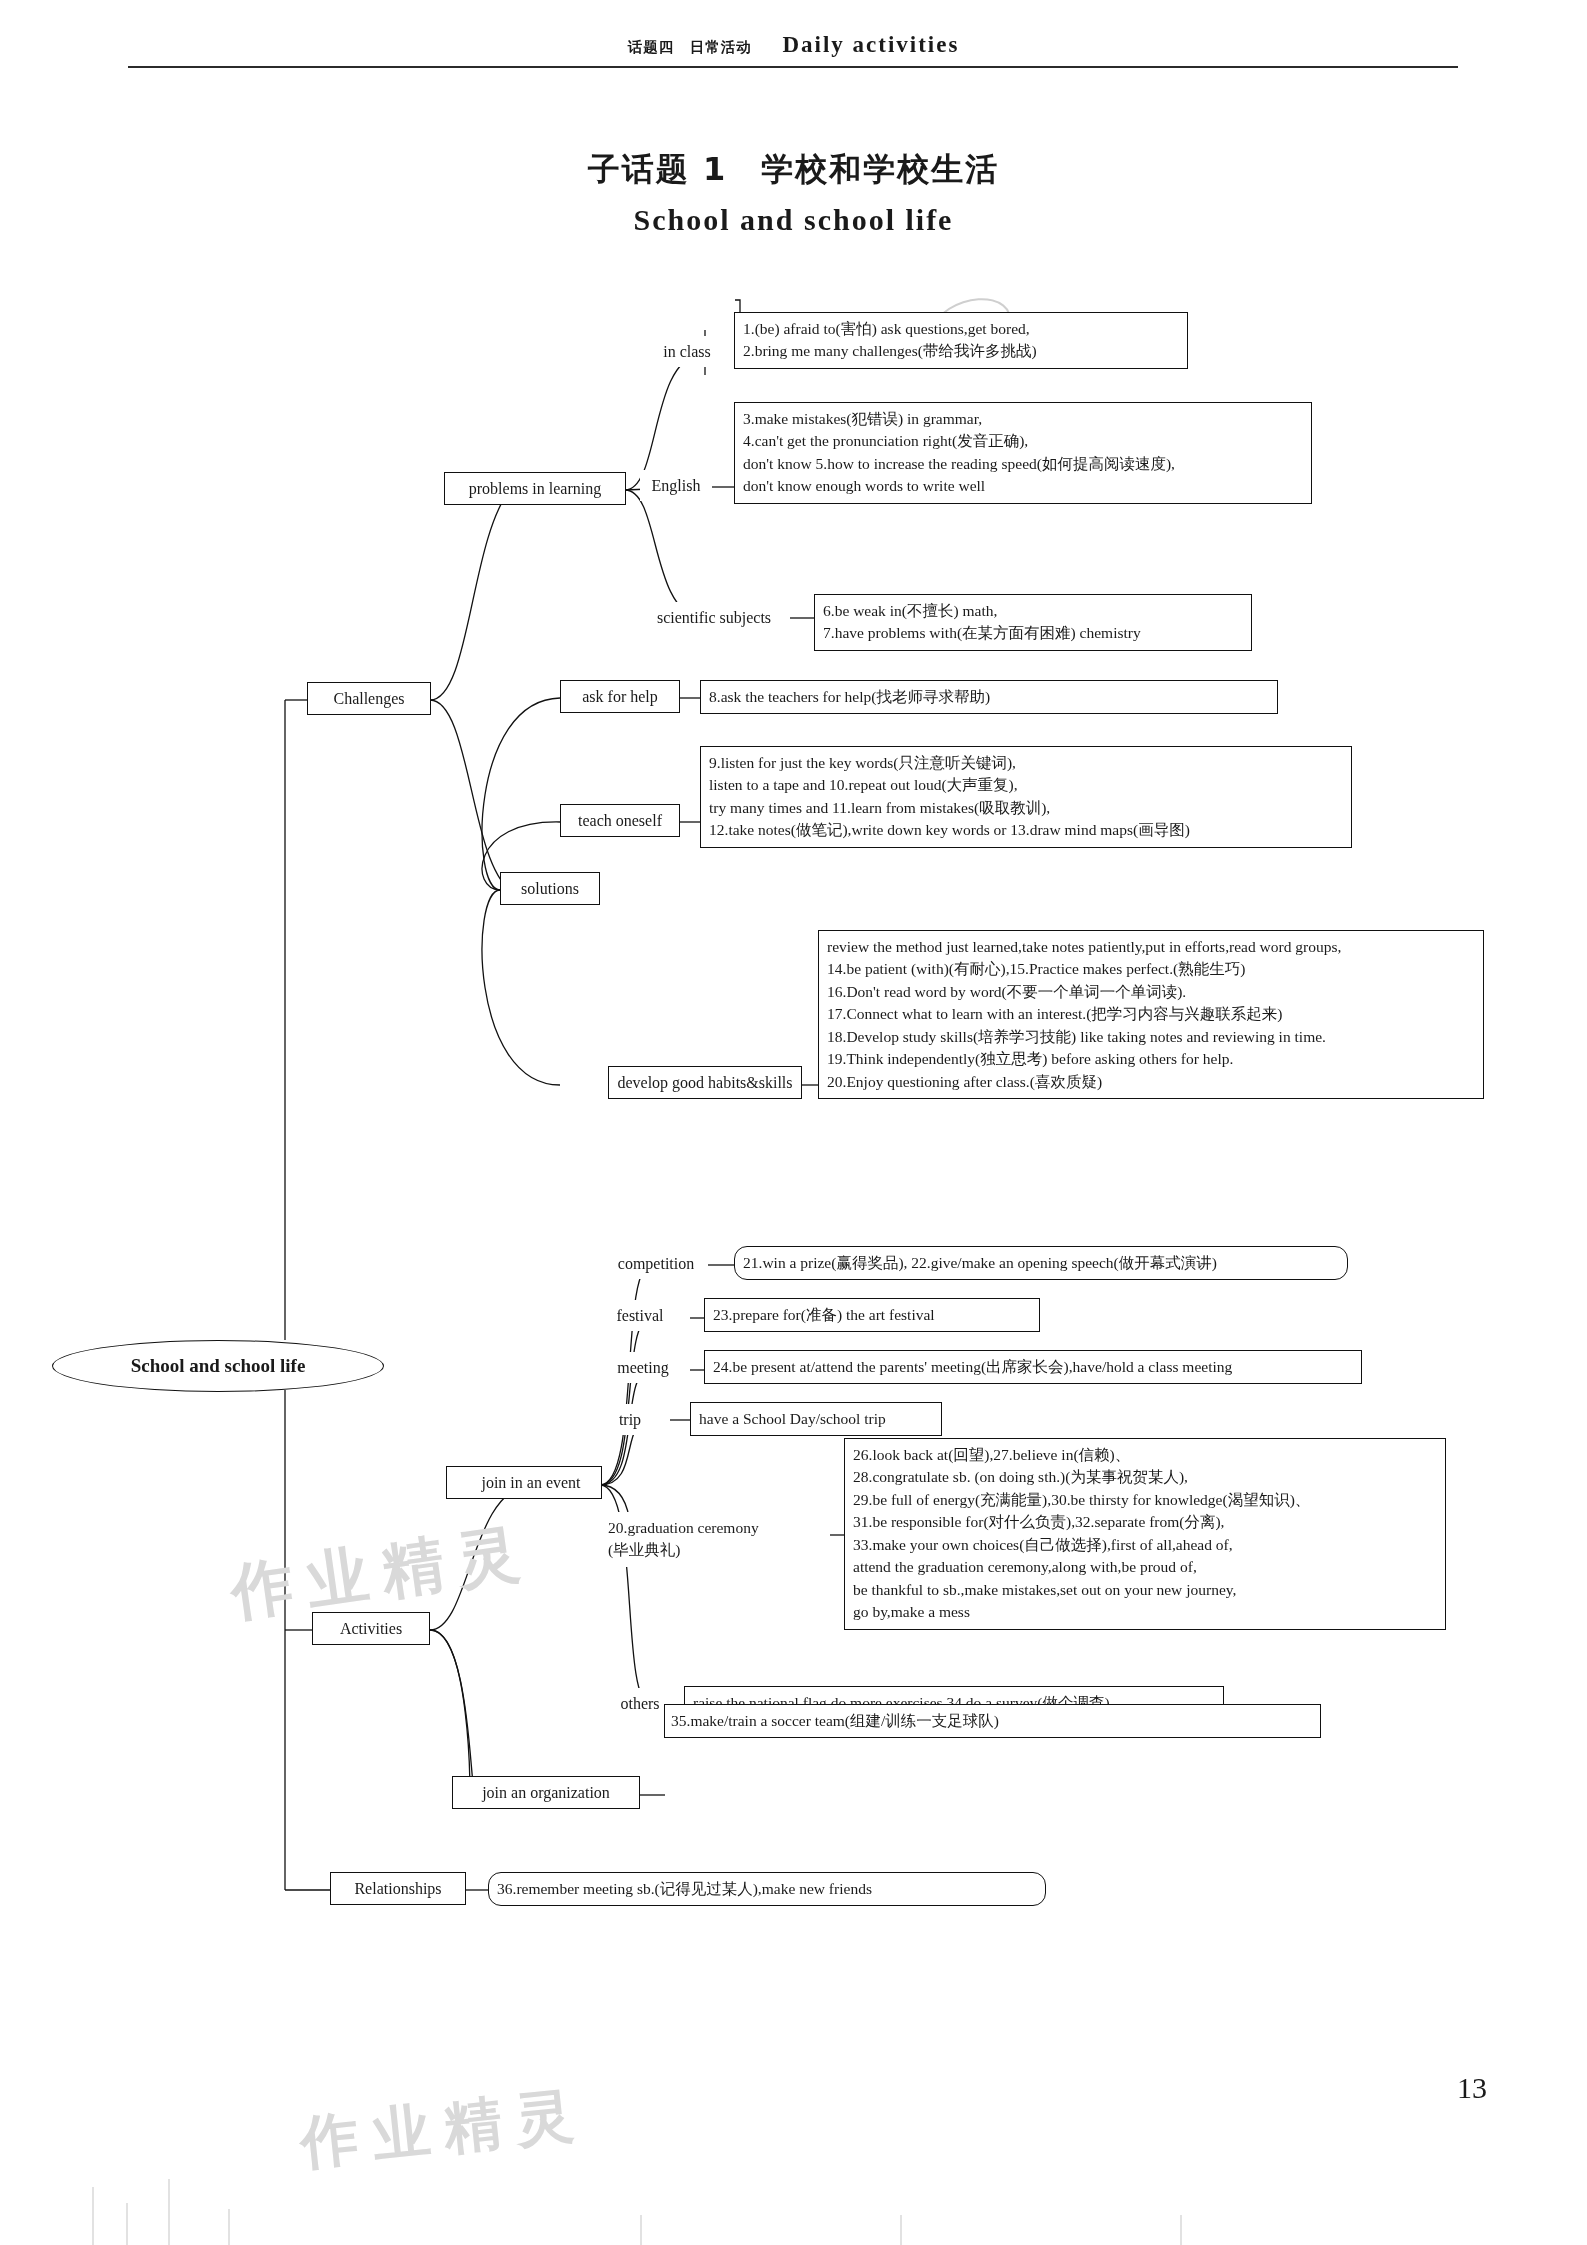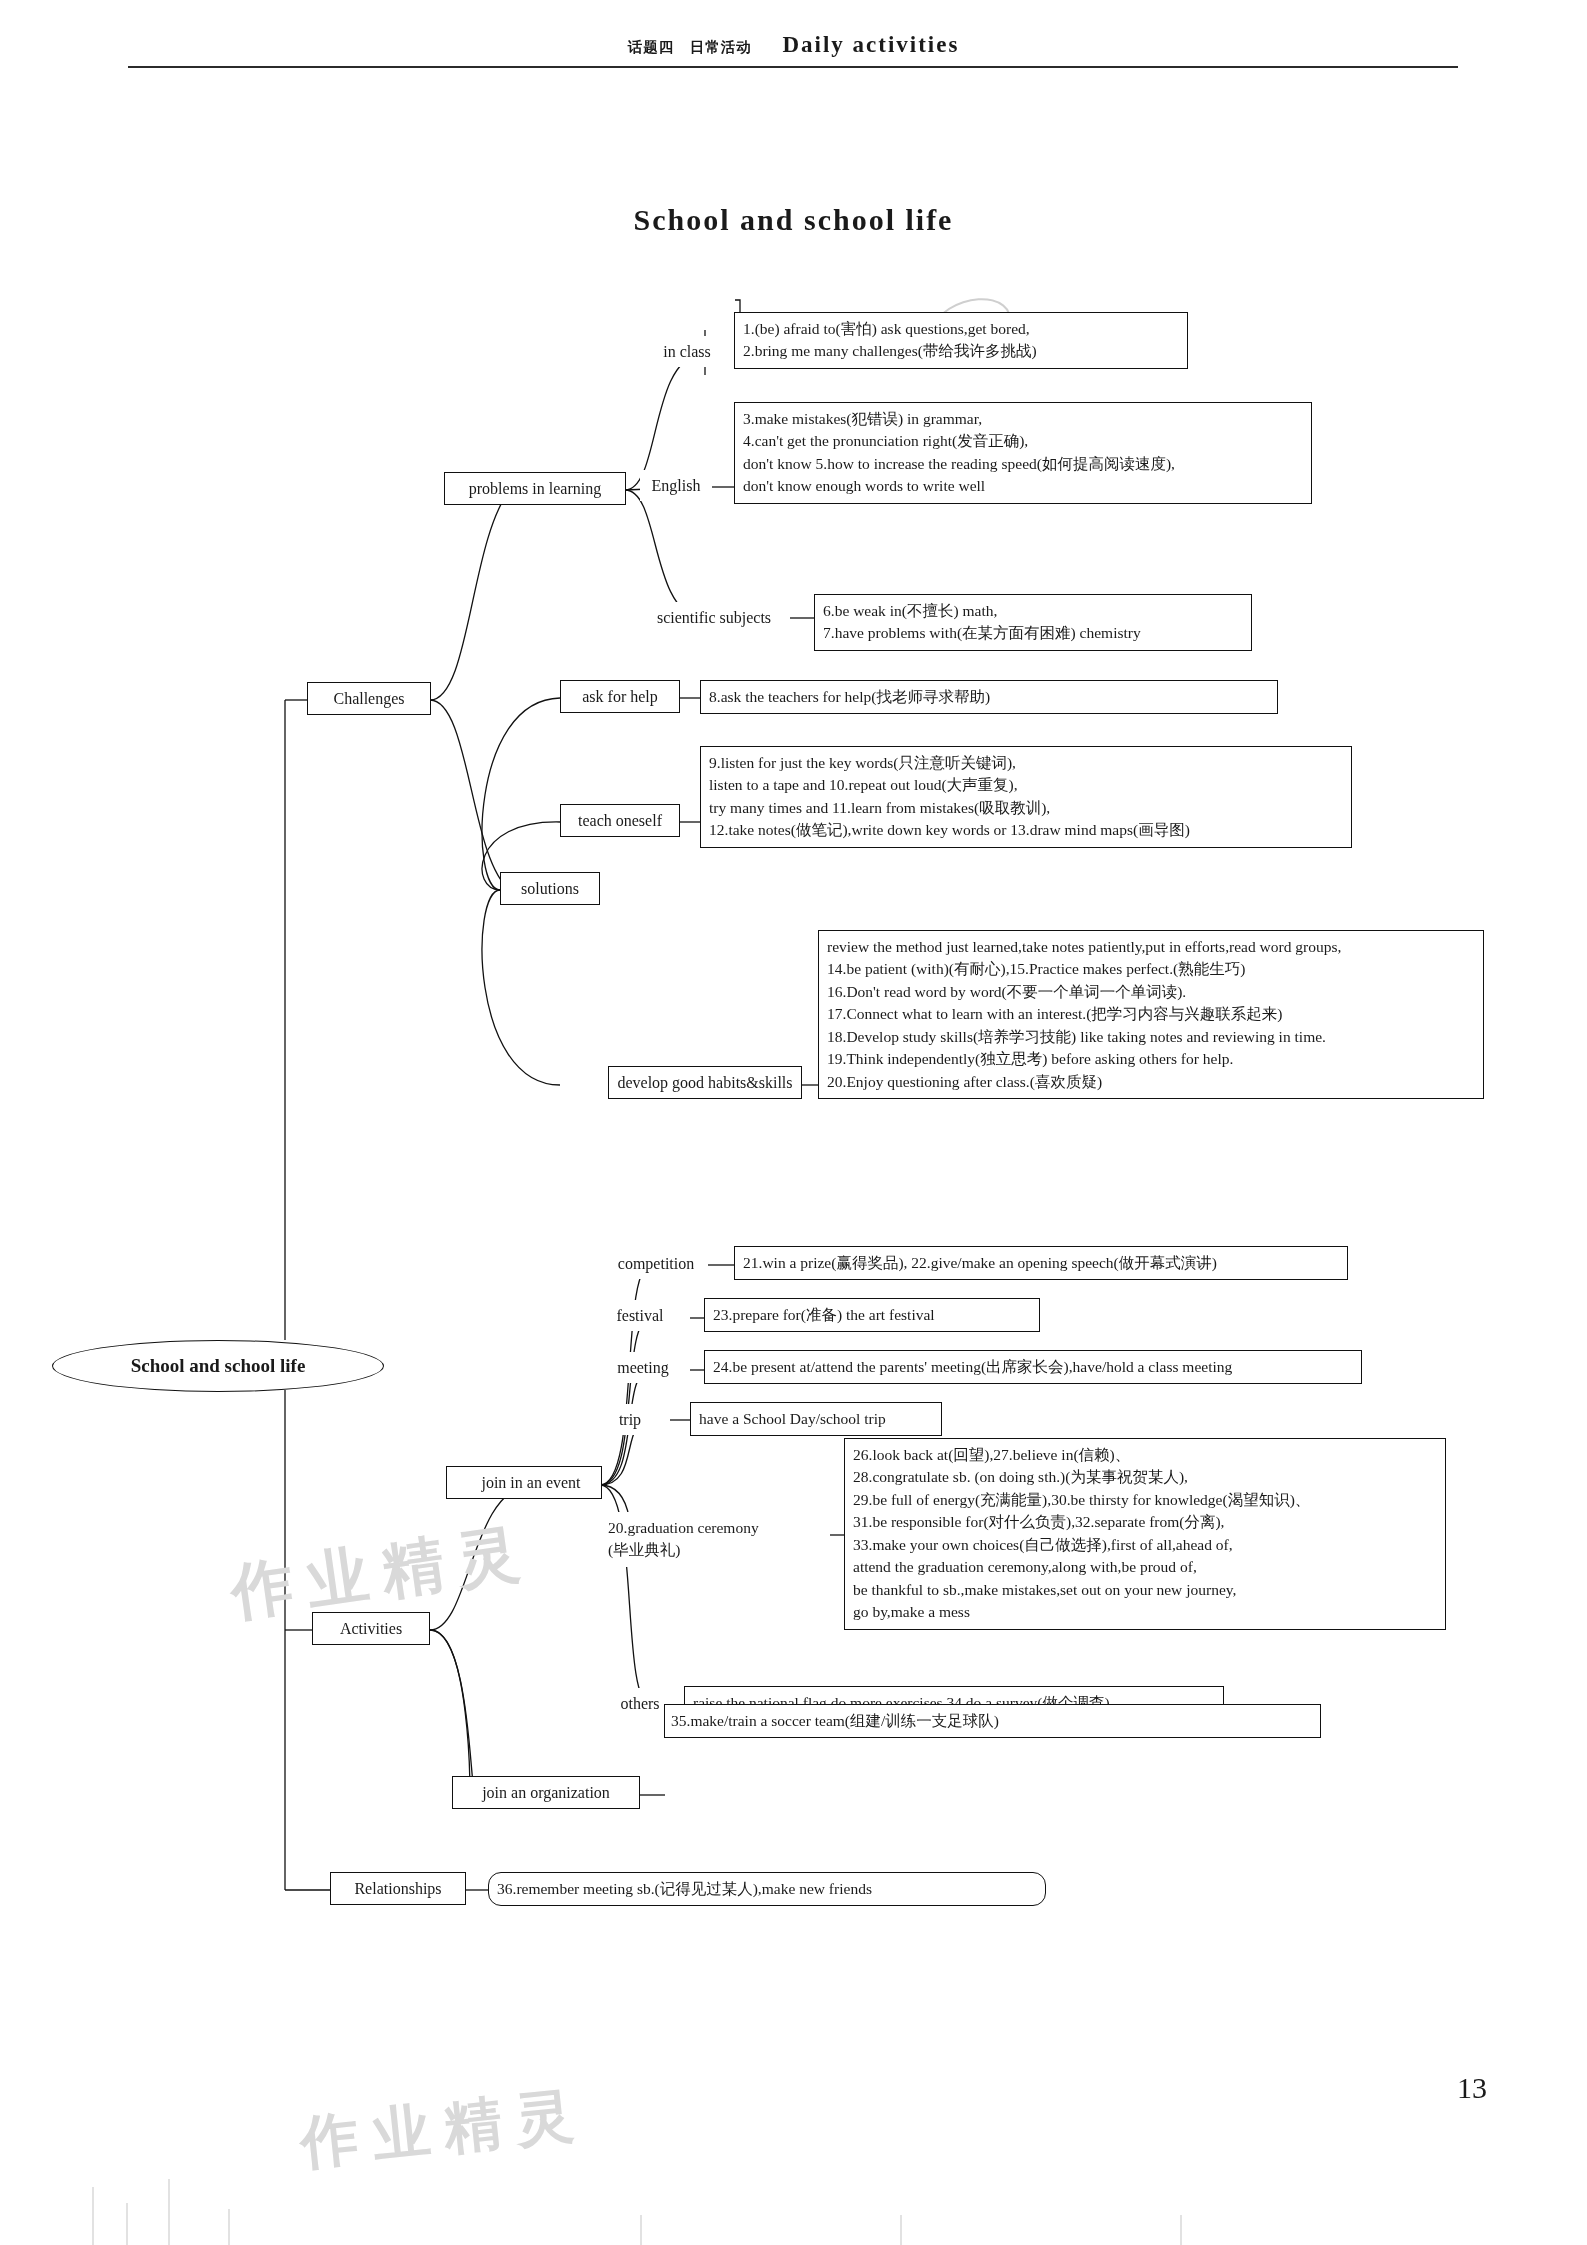--- a/index.html
+++ b/index.html
@@ -44,20 +44,21 @@
 <body>
 
 <div id="page">
 
   <div class="hdr">
     <span class="cn">话题四　日常活动</span>
     <span class="en" style="margin-left:24px;">Daily activities</span>
   </div>
   <div class="hdr-rule"></div>
 
+  <div class="title-cn">子话题 1　学校和学校生活</div>
   <div class="title-en">School and school life</div>
 
   <div class="stamp">作业</div>
 
   <svg class="wires" viewBox="0 0 1587 2245">
     <g fill="none" stroke="#111" stroke-width="1.3">
 
       <path d="M285 1340 C285 1100 285 900 285 700"></path>
       <path d="M285 700 L307 700"></path>
       <path d="M285 1390 C285 1500 285 1600 285 1630"></path>
@@ -154,21 +155,21 @@
   <div class="box cap" style="left:452px;top:1776px;width:188px;">join an organization</div>
 
   <div class="box cap" style="left:604px;top:1248px;width:104px;border:none;">competition</div>
   <div class="box cap" style="left:604px;top:1300px;width:72px;border:none;">festival</div>
   <div class="box cap" style="left:604px;top:1352px;width:78px;border:none;">meeting</div>
   <div class="box cap" style="left:606px;top:1404px;width:48px;border:none;">trip</div>
   <div class="box lines" style="left:600px;top:1512px;width:230px;border:none;">20.graduation ceremony
 (毕业典礼)</div>
   <div class="box cap" style="left:604px;top:1688px;width:72px;border:none;">others</div>
 
-  <div class="box lines" style="left:734px;top:1246px;width:614px;">21.win a prize(赢得奖品), 22.give/make an opening speech(做开幕式演讲)</div>
+  <div class="box lines" style="left:734px;top:1246px;width:614px;border-radius:13px;">21.win a prize(赢得奖品), 22.give/make an opening speech(做开幕式演讲)</div>
   <div class="box lines" style="left:704px;top:1298px;width:336px;">23.prepare for(准备) the art festival</div>
   <div class="box lines" style="left:704px;top:1350px;width:658px;">24.be present at/attend the parents' meeting(出席家长会),have/hold a class meeting</div>
   <div class="box lines" style="left:690px;top:1402px;width:252px;">have a School Day/school trip</div>
   <div class="box lines" style="left:844px;top:1438px;width:602px;">26.look back at(回望),27.believe in(信赖)、
 28.congratulate sb. (on doing sth.)(为某事祝贺某人),
 29.be full of energy(充满能量),30.be thirsty for knowledge(渴望知识)、
 31.be responsible for(对什么负责),32.separate from(分离),
 33.make your own choices(自己做选择),first of all,ahead of,
 attend the graduation ceremony,along with,be proud of,
 be thankful to sb.,make mistakes,set out on your new journey,

